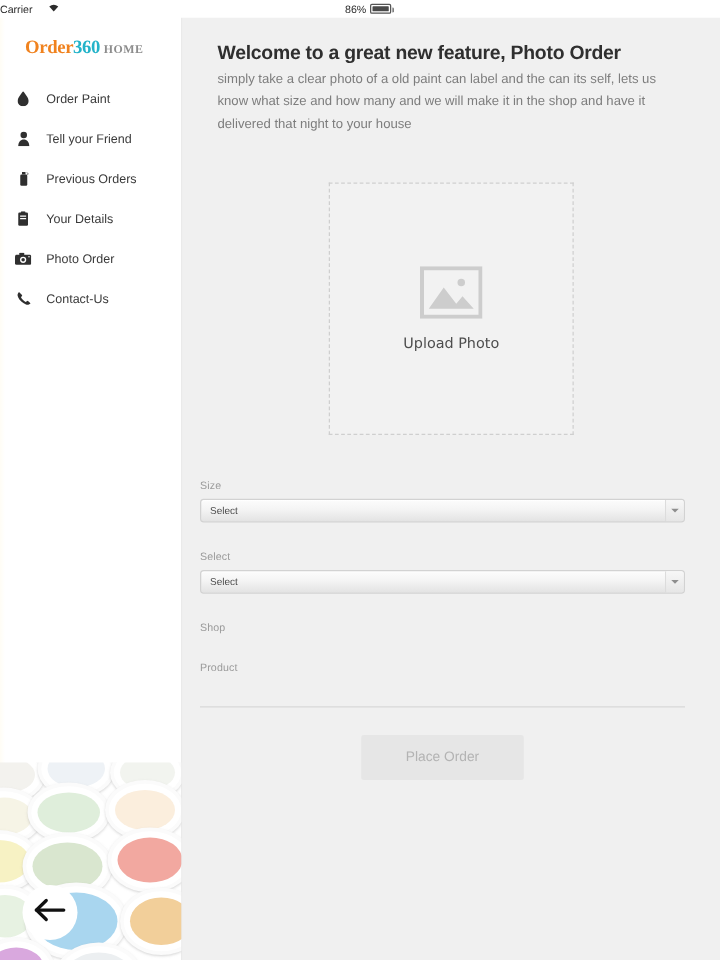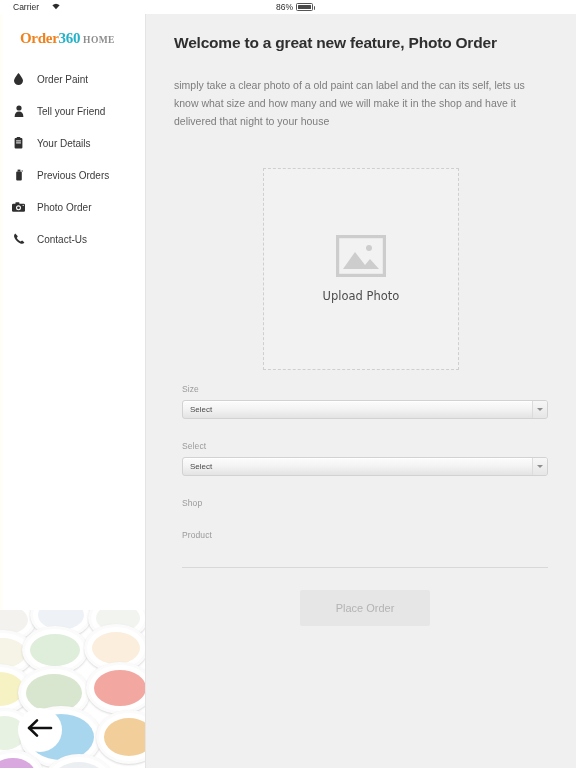--- a/index.html
+++ b/index.html
@@ -14,21 +14,21 @@
 
   
   .statusbar {
     position: absolute; top: 0; left: 0;
     width: 576px; height: 14px;
     background: #ffffff;
     display: flex; align-items: center;
     font-size: 8.5px; color: #2b2b2b;
     z-index: 40;
   }
-  .sb-left { display: flex; align-items: flex-end; gap: 12px; padding-left: 13px; width: 160px; }
+  .sb-left { display: flex; align-items: flex-end; gap: 12px; padding-left: 0; width: 160px; }
   .sb-center { flex: 1; text-align: center; font-weight: bold; letter-spacing: .1px; }
   .sb-right { width: 160px; display: flex; align-items: center; justify-content: flex-end; gap: 3px; padding-right: 7px; }
   .wifi-icon { display:inline-block; }
   .battery {
     width: 17px; height: 8px; border: 1px solid #555; border-radius: 1.5px;
     position: relative; display:inline-block;
   }
   .battery::after {
     content:""; position:absolute; right:-3px; top:2px;
     width:1.5px; height:4px; background:#555; border-radius:0 1px 1px 0;
@@ -97,21 +97,21 @@
   
   .main {
     position: absolute; top: 14px; left: 146px;
     width: 430px; height: 754px;
     background: #f0f0f0;
     overflow: hidden;
   }
   .main-inner { padding: 20px 28px 0 28px; }
   .page-title {
     font-size: 15.5px; font-weight: bold; color: #2f2f2f;
-    letter-spacing: -0.2px; margin-bottom: 24px;
+    letter-spacing: -0.2px; margin-bottom: 2px;
   }
   .page-desc {
     font-size: 10.5px; color: #7d7d7d; line-height: 1.72;
     max-width: 370px;
   }
 
   
   .upload-wrap { display:flex; justify-content:center; margin-top: 38px; }
   .upload-box {
     width: 196px; height: 202px;
@@ -121,21 +121,21 @@
     align-items: center; justify-content: center;
     gap: 12px; cursor: pointer;
   }
   .upload-icon { width: 50px; height: 42px; }
   .upload-text {
     font-family: "DejaVu Sans", sans-serif;
     font-size: 11.5px; color: #4d4d4d;
   }
 
   
-  .form { margin-top: 14px; padding: 0 28px 0 36px; }
+  .form { margin-top: 35px; padding: 0 28px 0 14px; }
   .field { margin-bottom: 22px; }
   .field-label {
     font-size: 8.5px; color: #9a9a9a; margin-bottom: 6px; letter-spacing: .1px;
   }
   .select {
     position: relative;
     height: 19px; width: 100%;
     border: 1px solid #d2d2d2; border-radius: 3px;
     background: linear-gradient(to bottom, #fcfcfc 0%, #f4f4f4 45%, #e3e3e3 100%);
     display: flex; align-items: center;
@@ -218,39 +218,39 @@
           <svg width="10" height="12" viewBox="0 0 10 12">
               <circle cx="5" cy="3" r="2.6" fill="#2f2f2f"></circle>
               <path d="M0.6 12 C0.6 8.4 2.5 6.6 5 6.6 C7.5 6.6 9.4 8.4 9.4 12 Z" fill="#2f2f2f"></path>
             </svg>
         </span>
         <span class="menu-label">Tell your Friend</span>
       </div>
 
       <div class="menu-item">
         <span class="menu-icon">
+          <svg width="8" height="12" viewBox="0 0 8 12">
+              <rect x="1.2" y="2.6" width="5.6" height="9" rx="1" fill="#2f2f2f"></rect>
+              <rect x="2.6" y="0.6" width="2.8" height="2" fill="#2f2f2f"></rect>
+              <path d="M6.6 1 q1.2 .6 .6 1.8" stroke="#2f2f2f" stroke-width=".7" fill="none"></path>
+            </svg>
+        </span>
+        <span class="menu-label">Previous Orders</span>
+      </div>
+
+      <div class="menu-item">
+        <span class="menu-icon">
           <svg width="9" height="12" viewBox="0 0 9 12">
               <rect x="0.6" y="1" width="7.8" height="10.6" rx="1" fill="#2f2f2f"></rect>
               <rect x="2.7" y="0" width="3.6" height="2" rx=".6" fill="#2f2f2f"></rect>
               <rect x="2.1" y="3.4" width="4.8" height="1" fill="#ffffff"></rect>
               <rect x="2.1" y="5.4" width="4.8" height="1" fill="#ffffff"></rect>
             </svg>
         </span>
         <span class="menu-label">Your Details</span>
-      </div>
-
-      <div class="menu-item">
-        <span class="menu-icon">
-          <svg width="8" height="12" viewBox="0 0 8 12">
-              <rect x="1.2" y="2.6" width="5.6" height="9" rx="1" fill="#2f2f2f"></rect>
-              <rect x="2.6" y="0.6" width="2.8" height="2" fill="#2f2f2f"></rect>
-              <path d="M6.6 1 q1.2 .6 .6 1.8" stroke="#2f2f2f" stroke-width=".7" fill="none"></path>
-            </svg>
-        </span>
-        <span class="menu-label">Previous Orders</span>
       </div>
 
       <div class="menu-item">
         <span class="menu-icon">
           <svg width="13" height="10" viewBox="0 0 13 10">
               <rect x="0" y="1.8" width="13" height="8" rx="1.2" fill="#2f2f2f"></rect>
               <rect x="3.4" y="0.2" width="4" height="2" rx=".6" fill="#2f2f2f"></rect>
               <circle cx="6.5" cy="5.8" r="2.5" fill="#ffffff"></circle>
               <circle cx="6.5" cy="5.8" r="1.4" fill="#2f2f2f"></circle>
               <circle cx="11.2" cy="3.4" r=".6" fill="#ffffff"></circle>

